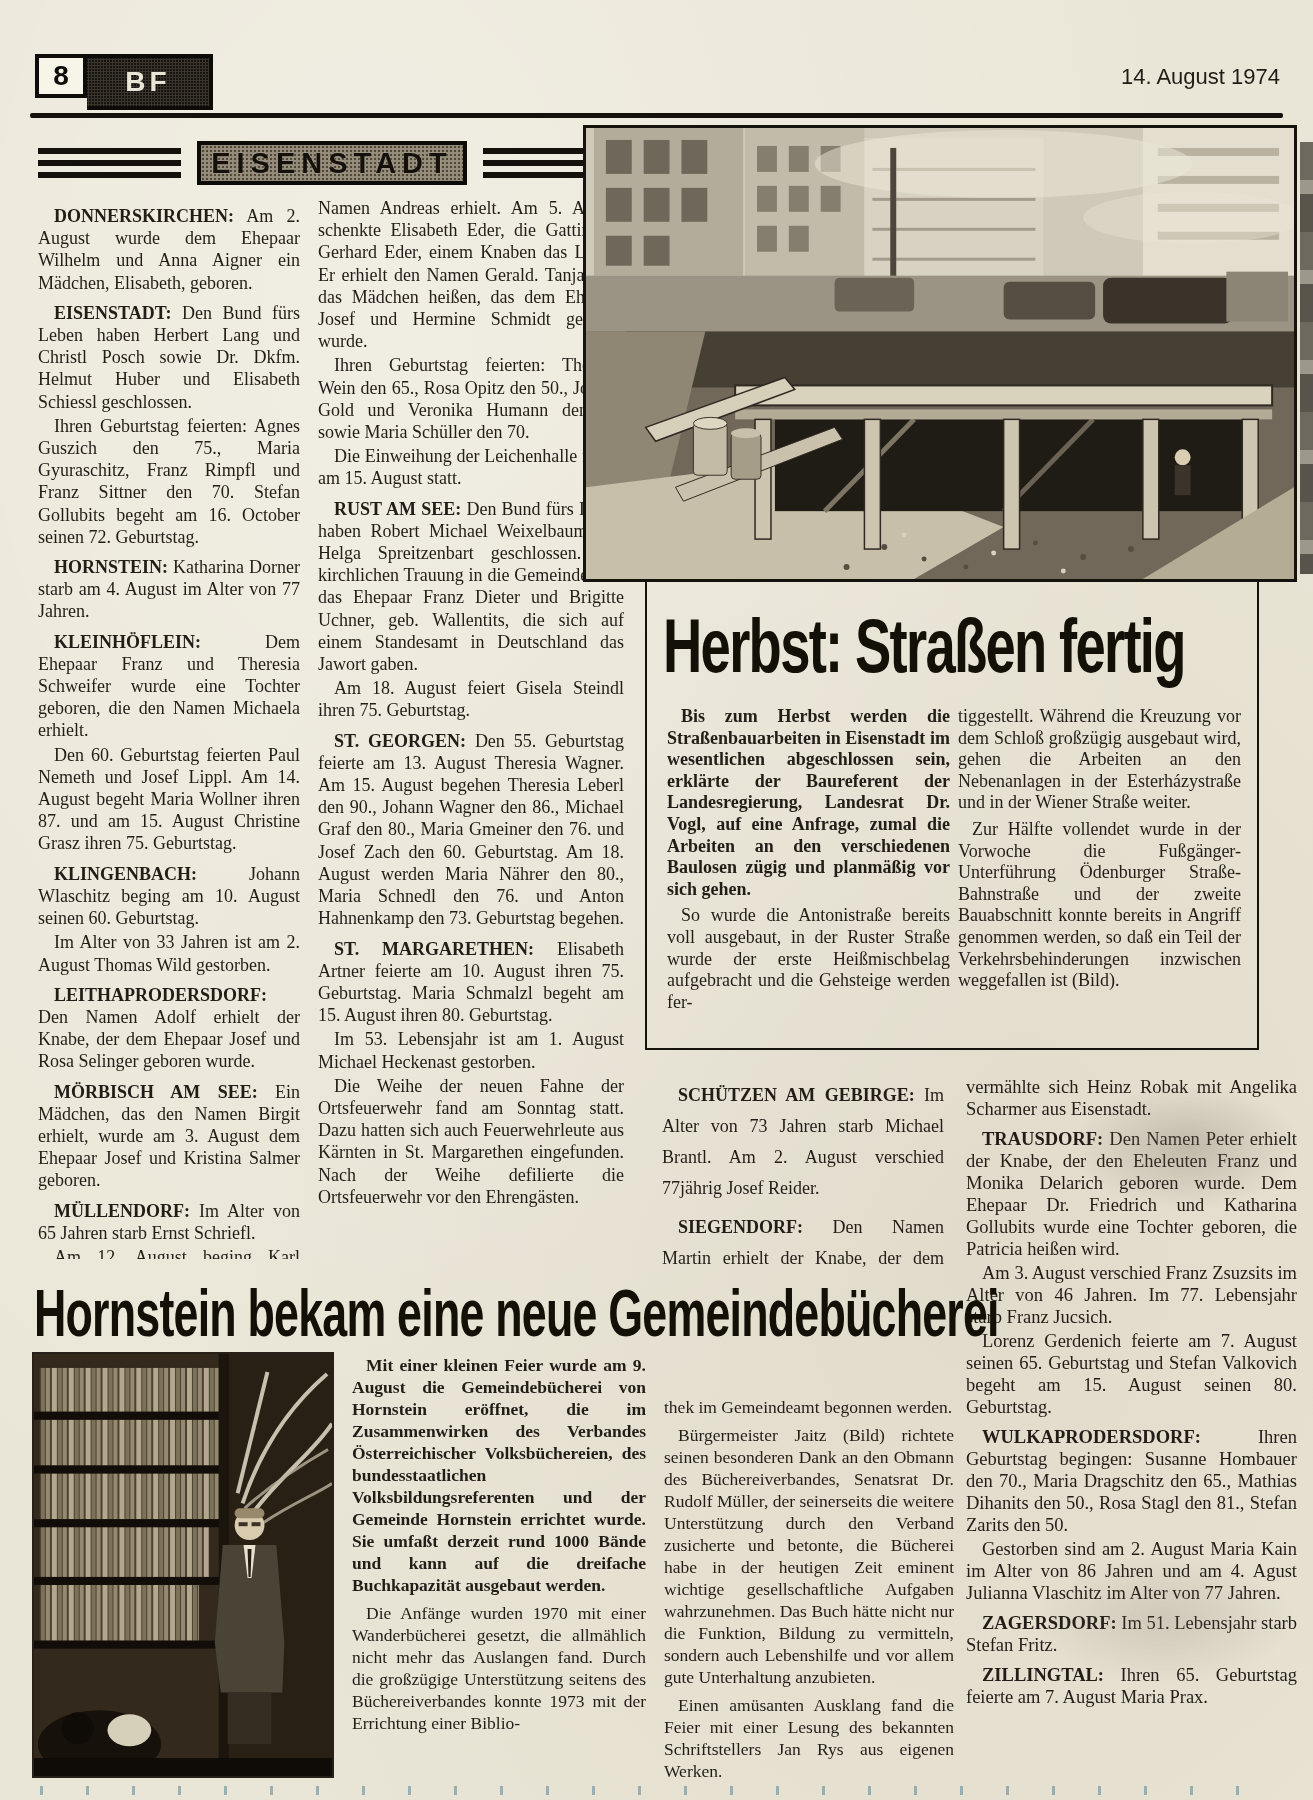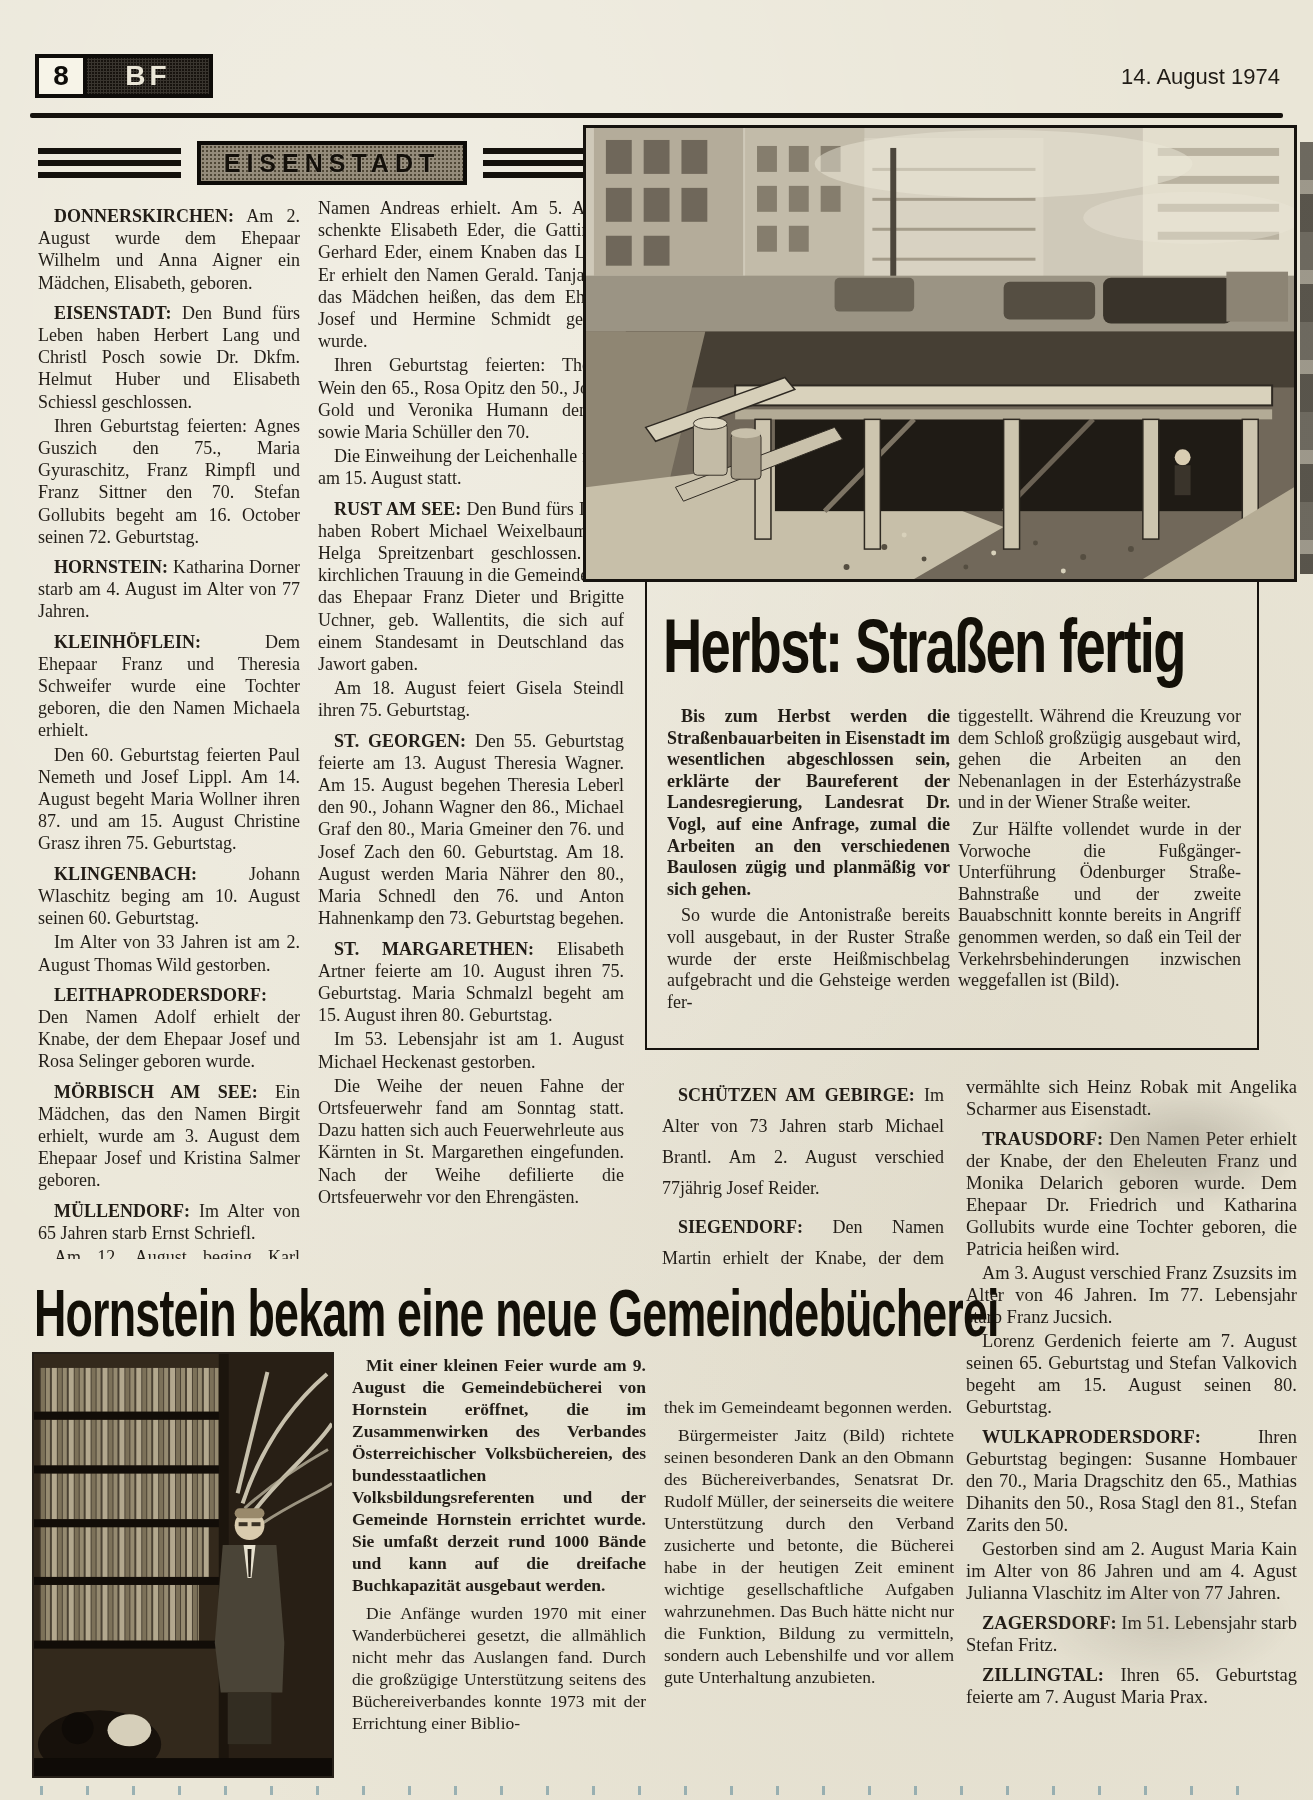--- a/index.html
+++ b/index.html
@@ -11,40 +11,40 @@
             radial-gradient(ellipse at 28% 18%, rgba(255,255,255,.30), transparent 62%),
             radial-gradient(ellipse at 75% 70%, rgba(190,180,158,.22), transparent 60%),
             #eae6d7; }
   .abs { position: absolute; }
 
   
   .masthead { left: 35px; top: 54px; height: 44px; display: flex; }
   .pagenum { width: 52px; height: 44px; background: #f7f4e8; border: 4px solid #0e0c09;
              display: flex; align-items: center; justify-content: center;
              font-family: "Liberation Sans", sans-serif; font-weight: bold; font-size: 28px; color: #0e0c09; }
-  .bflogo { width: 126px; height: 44px; background-color: #17130e;
+  .bflogo { width: 126px; height: 56px; background-color: #17130e;
             background-image: radial-gradient(rgba(235,230,214,.16) 1px, transparent 1.2px);
             background-size: 3px 3px;
             border: 4px solid #0e0c09; border-left: none; color: #eae6d7;
             display: flex; align-items: center; justify-content: center;
             font-family: "Liberation Sans", sans-serif; font-weight: bold; font-size: 28px; letter-spacing: 4px; }
   .issue-date { right: 33px; top: 64px; font-family: "Liberation Sans", sans-serif;
                 font-size: 22px; color: #201c16; }
   .top-rule { left: 30px; top: 113px; width: 1253px; height: 5px; background: #15120d; border-radius: 2px; }
 
   
   .banner-row { left: 38px; top: 141px; width: 588px; height: 44px; display: flex; align-items: center; gap: 16px; }
   .triple-lines { flex: 1; height: 30px;
                   background: repeating-linear-gradient(to bottom, #14110c 0 6px, transparent 6px 12px); }
   .section-banner { width: 270px; height: 44px; border: 4px solid #0d0b08;
             background-color: #948b7a;
             background-image: radial-gradient(#4f4736 1px, transparent 1.3px);
             background-size: 4px 4px;
             display: flex; align-items: center; justify-content: center;
-            font-family: "Liberation Sans", sans-serif; font-weight: bold; font-size: 25px;
+            font-family: "Liberation Sans", sans-serif; font-weight: bold; font-size: 29px;
             letter-spacing: 6px; color: #14100a; text-shadow: 0 0 2px rgba(255,255,255,.35); }
 
   
   .text-col p { margin: 0 0 2px; text-align: justify; text-indent: 16px; }
   .text-col p.hl { margin-top: 8px; }
   .text-col p.cont { text-indent: 0; }
   .lead { font-weight: bold; }
   .bold-para { font-weight: bold; }
 
   .col1 { left: 38px;  top: 197px; width: 262px; height: 1062px; font-size: 18px; line-height: 22.2px; overflow: hidden; }
@@ -308,20 +308,21 @@
     </svg>
   </div>
 
   <div class="abs hcol hcolA">
     <p class="bold-para">Mit einer kleinen Feier wurde am 9. August die Gemeindebücherei von Hornstein eröffnet, die im Zusammenwirken des Verbandes Österreichischer Volksbüchereien, des bundesstaatlichen Volksbildungsreferenten und der Gemeinde Hornstein errichtet wurde. Sie umfaßt derzeit rund 1000 Bände und kann auf die dreifache Buchkapazität ausgebaut werden.</p>
     <p>Die Anfänge wurden 1970 mit einer Wanderbücherei gesetzt, die allmählich nicht mehr das Auslangen fand. Durch die großzügige Unterstützung seitens des Büchereiverbandes konnte 1973 mit der Errichtung einer Biblio-</p>
   </div>
   <div class="abs hcol hcolB">
     <p class="cont">thek im Gemeindeamt begonnen werden.</p>
     <p>Bürgermeister Jaitz (Bild) richtete seinen besonderen Dank an den Obmann des Büchereiverbandes, Senatsrat Dr. Rudolf Müller, der seinerseits die weitere Unterstützung durch den Verband zusicherte und betonte, die Bücherei habe in der heutigen Zeit eminent wichtige gesellschaftliche Aufgaben wahrzunehmen. Das Buch hätte nicht nur die Funktion, Bildung zu vermitteln, sondern auch Lebenshilfe und vor allem gute Unterhaltung anzubieten.</p>
+    <p>Einen amüsanten Ausklang fand die Feier mit einer Lesung des bekannten Schriftstellers Jan Rys aus eigenen Werken.</p>
   </div>
 
   <div class="abs edge-strip"></div>
   <div class="abs ghost-a"></div>
   <div class="abs ghost-b"></div>
   <div class="abs perf"></div>
 
 </div>
 
 </body></html>

